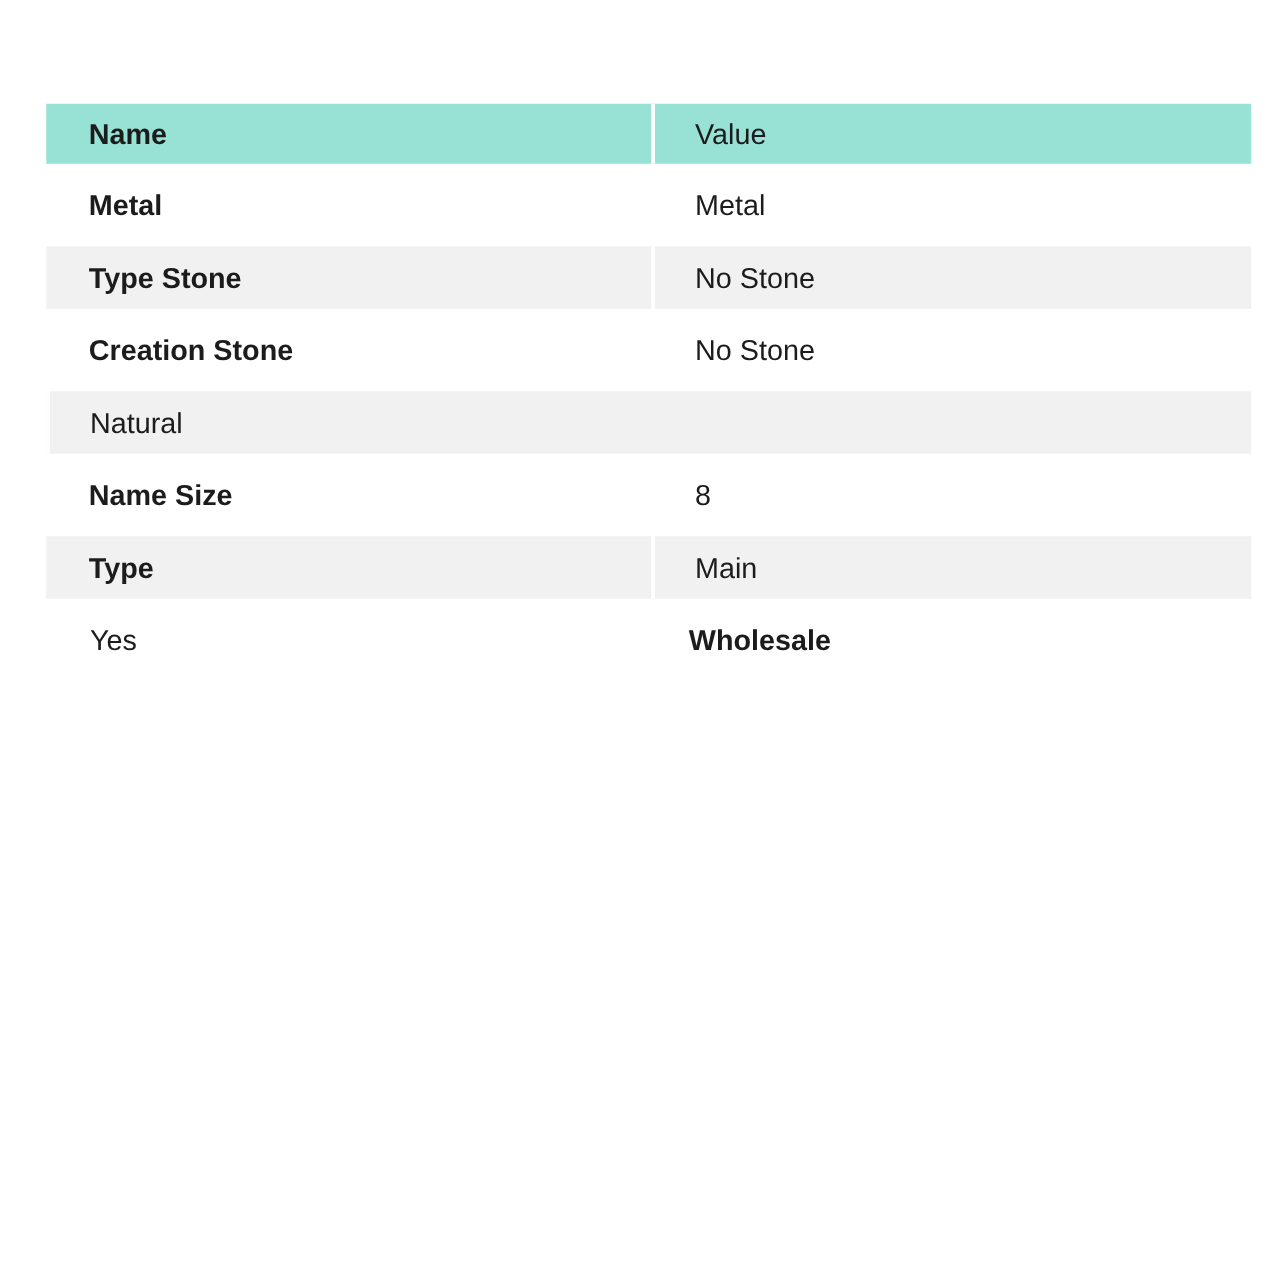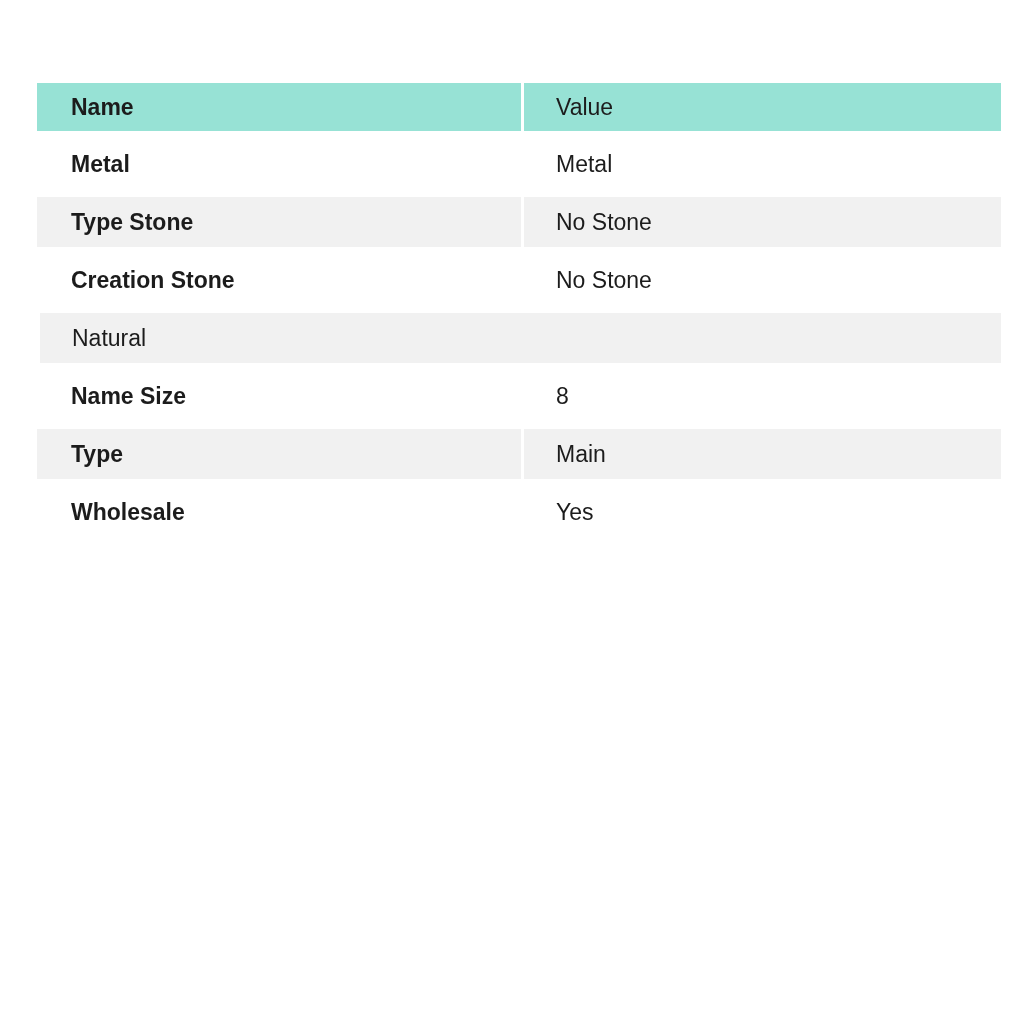--- a/index.html
+++ b/index.html
@@ -103,18 +103,18 @@
     <div class="cell name">Name Size</div>
     <div class="cell value">8</div>
   </div>
 
   <div class="trow body-row">
     <div class="cell name">Type</div>
     <div class="cell value">Main</div>
   </div>
 
   <div class="trow body-row">
+    <div class="cell value">Yes</div>
     <div class="cell name">Wholesale</div>
-    <div class="cell value">Yes</div>
   </div>
 </div>
   </div>
 </div>
 
 </body></html>

